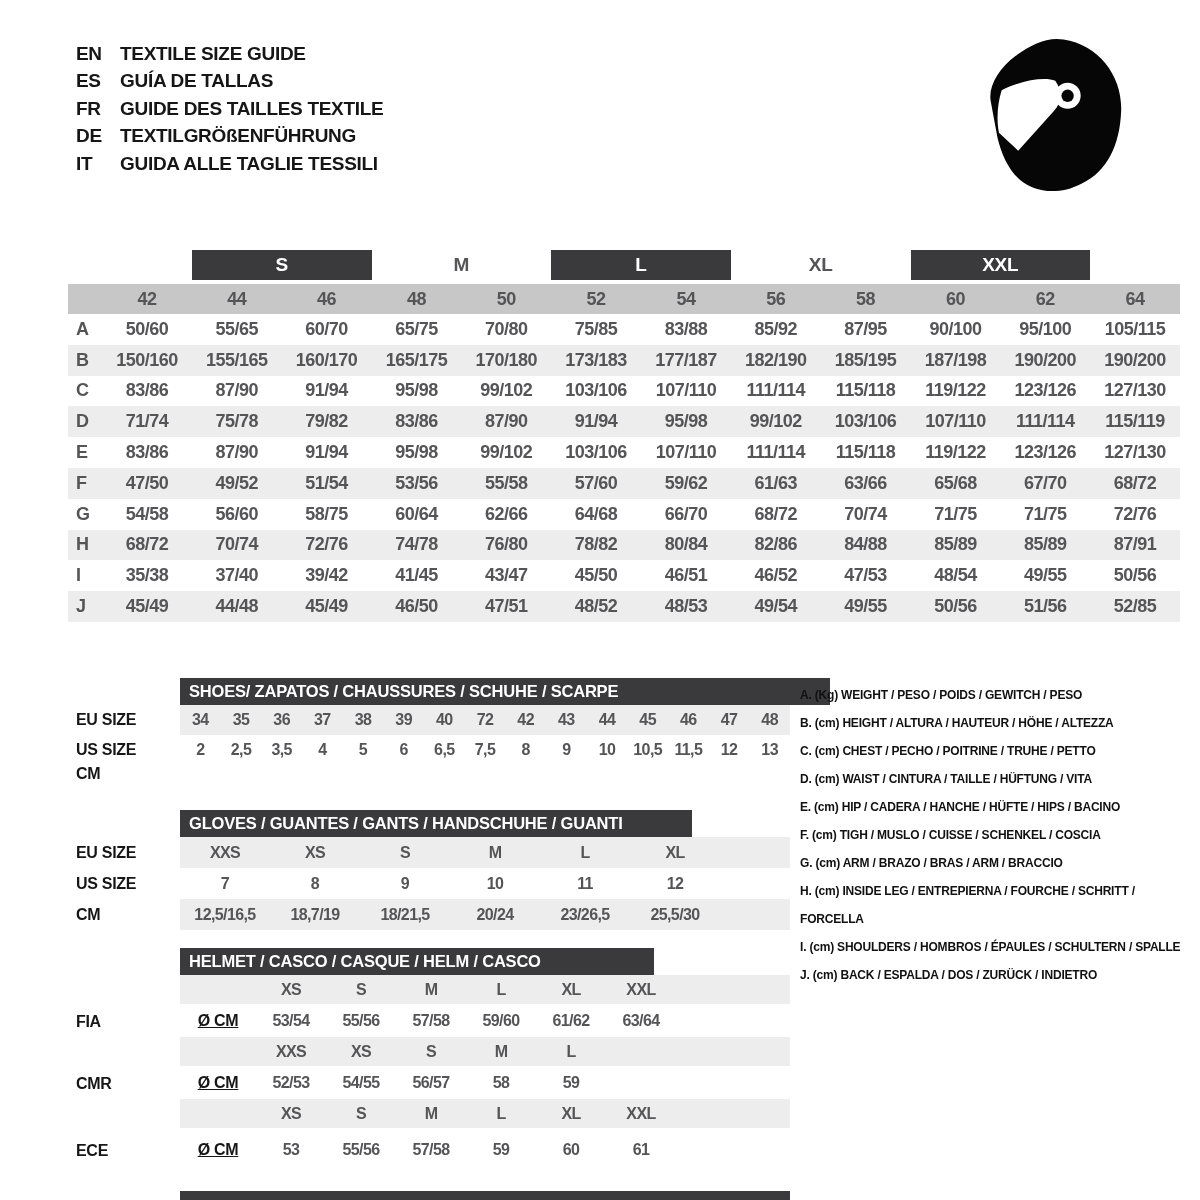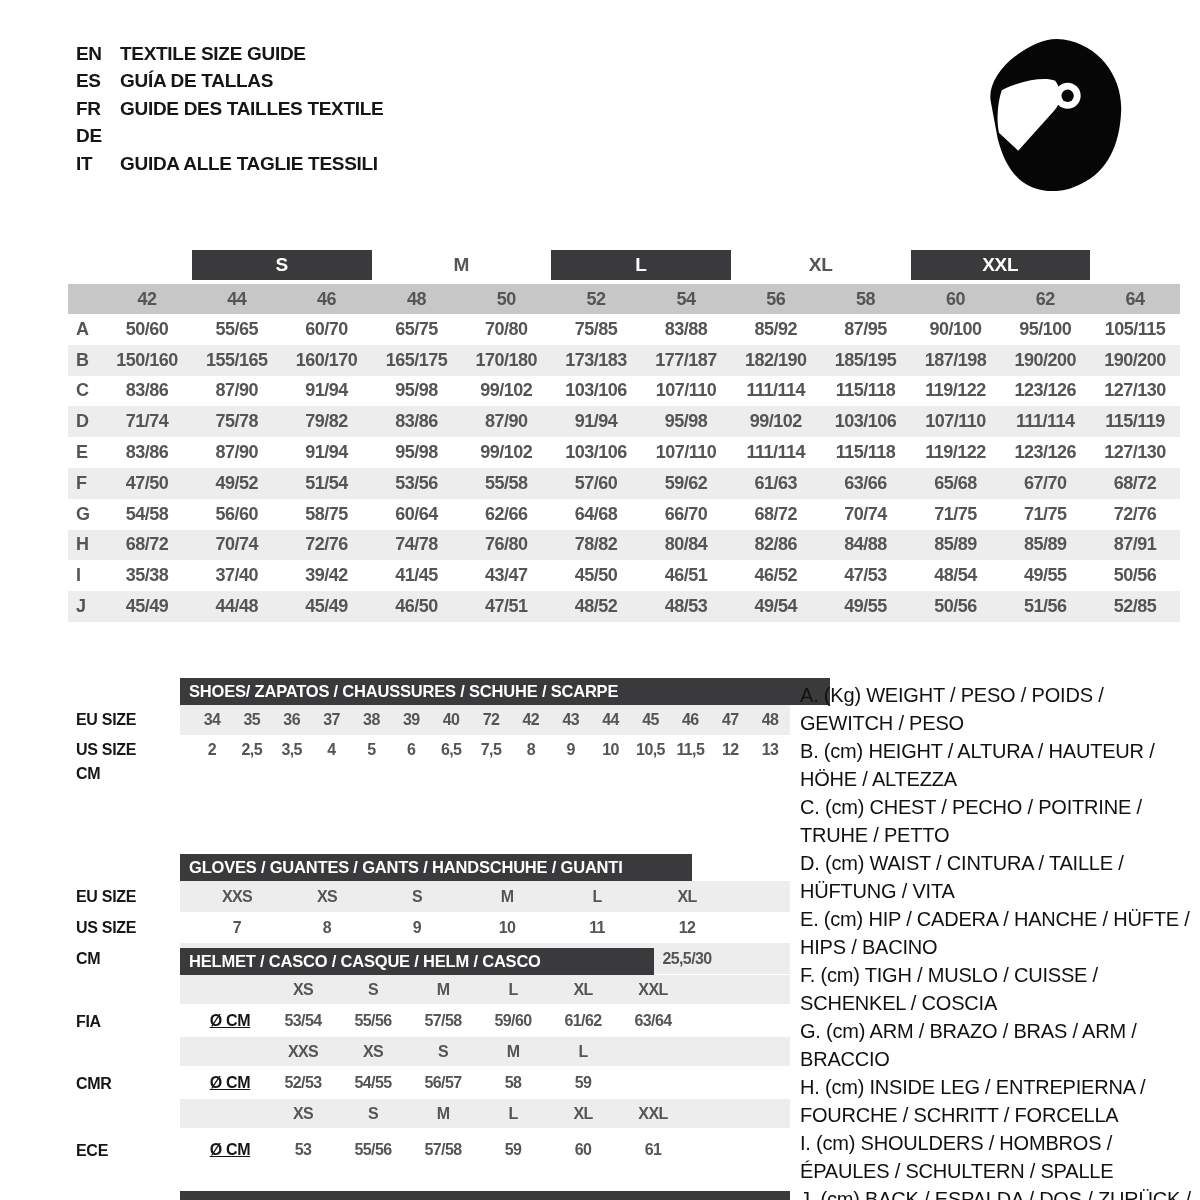--- a/index.html
+++ b/index.html
@@ -29,35 +29,35 @@
   .t-row.stripe { background:#ededed; }
   .cell { text-align:center; font-weight:bold; font-size:18px; color:#555558; letter-spacing:-0.5px; white-space:nowrap; }
   .letter { text-align:left; padding-left:8px; font-weight:bold; font-size:18px; color:#555558; }
   
   .section { position:absolute; left:68px; width:722px; }
   .sec-title { margin-left:112px; background:#3a3a3c; color:#fff; font-weight:bold;
                font-size:16.5px; letter-spacing:-0.2px; height:27px; line-height:27px;
                padding-left:9px; white-space:nowrap; }
   .section-row { display:grid; grid-template-columns:112px 610px; align-items:stretch; }
   .row-label { font-weight:bold; font-size:16px; color:#161616; display:flex; align-items:center; padding-left:8px; letter-spacing:-0.3px; }
-  .sec-cells { display:grid; align-items:center;padding-left:12px; }
+  .sec-cells { display:grid; align-items:center; }
   .sec-cells.gray { background:#ededed; }
   .shoes-grid { grid-template-columns:repeat(15,1fr); height:30px; }
   .gloves-grid { grid-template-columns:repeat(6,90px) 1fr; height:31px; }
   .helmet-grid { grid-template-columns:76px repeat(6,70px) 1fr; height:29px; margin-bottom:2px; }
   .scell { text-align:center; font-weight:bold; font-size:16px; color:#555558; letter-spacing:-0.6px; white-space:nowrap; }
   .unit-cell { text-align:center; font-weight:bold; font-size:16px; color:#161616; letter-spacing:-0.3px;text-decoration:underline; }
   .spacer {}
   #shoes-section { top:678px; }
-  #gloves-section { top:810px;margin-top:44px; }
+  #gloves-section { top:810px; }
   #helmet-section { top:948px; }
   .gap6 { height:5px; }
   
   .legend { position:absolute; left:800px; top:681px; width:400px; }
-  .legend-item { font-weight:normal; font-size:20px; line-height:28px; color:#111; letter-spacing:-0.2px; }
+  .legend-item { font-weight:bold; font-size:12px; line-height:28px; color:#111; letter-spacing:-0.2px; }
   
   .bottom-bar { position:absolute; left:180px; top:1191px; width:610px; height:9px; background:#3a3a3c; }
 </style>
 </head>
 <body>
 
 <div class="page">
 
   <div class="lang-block">
     <div class="lang-row">
@@ -67,20 +67,21 @@
     <div class="lang-row">
       <span class="lang-code">ES</span>
       <span class="lang-title">GUÍA DE TALLAS</span>
     </div>
     <div class="lang-row">
       <span class="lang-code">FR</span>
       <span class="lang-title">GUIDE DES TAILLES TEXTILE</span>
     </div>
     <div class="lang-row">
       <span class="lang-code">DE</span>
+      <span class="lang-title">TEXTILGRÖßENFÜHRUNG</span>
     </div>
     <div class="lang-row">
       <span class="lang-code">IT</span>
       <span class="lang-title">GUIDA ALLE TAGLIE TESSILI</span>
     </div>
   </div>
 
   <svg class="helmet-icon" viewBox="0 0 110 118">
     <path d="M59 4 C85 8 102 31 101 56 C100 81 91 100 72 109 C55 118 37 115 27 106 C19 99 14 88 11 76 L6 49 C4 38 12 25 24 16 C35 8 47 2 59 4 Z" fill="#060606"></path>
     <path d="M14 41 C27 34 45 31 53 34 C58 41 58 50 52 56 L26 85 L12 72 C10 62 11 50 14 41 Z" fill="#ffffff"></path>

